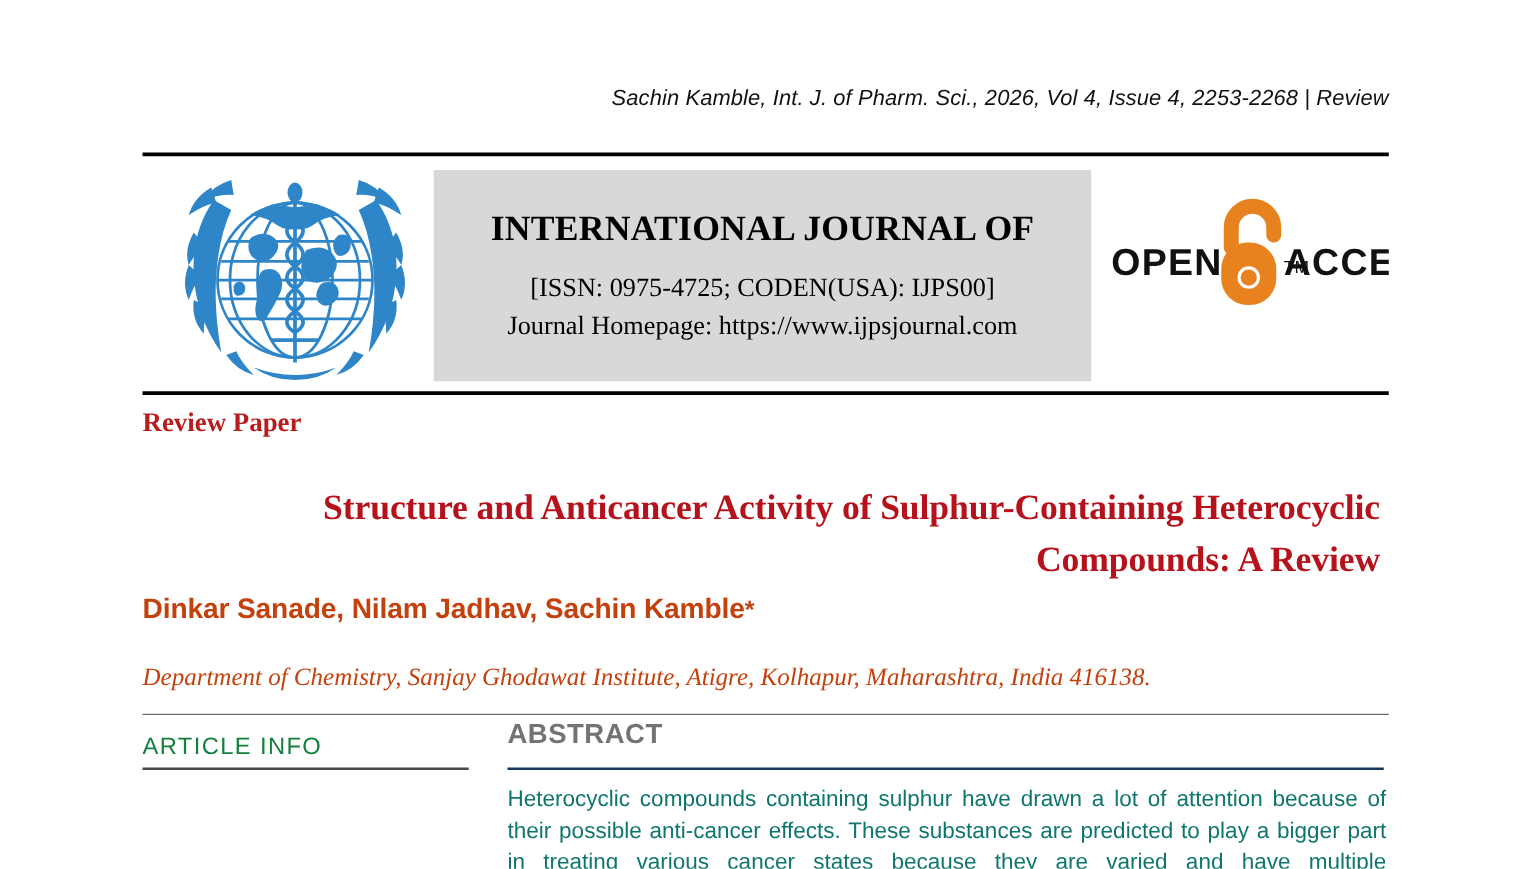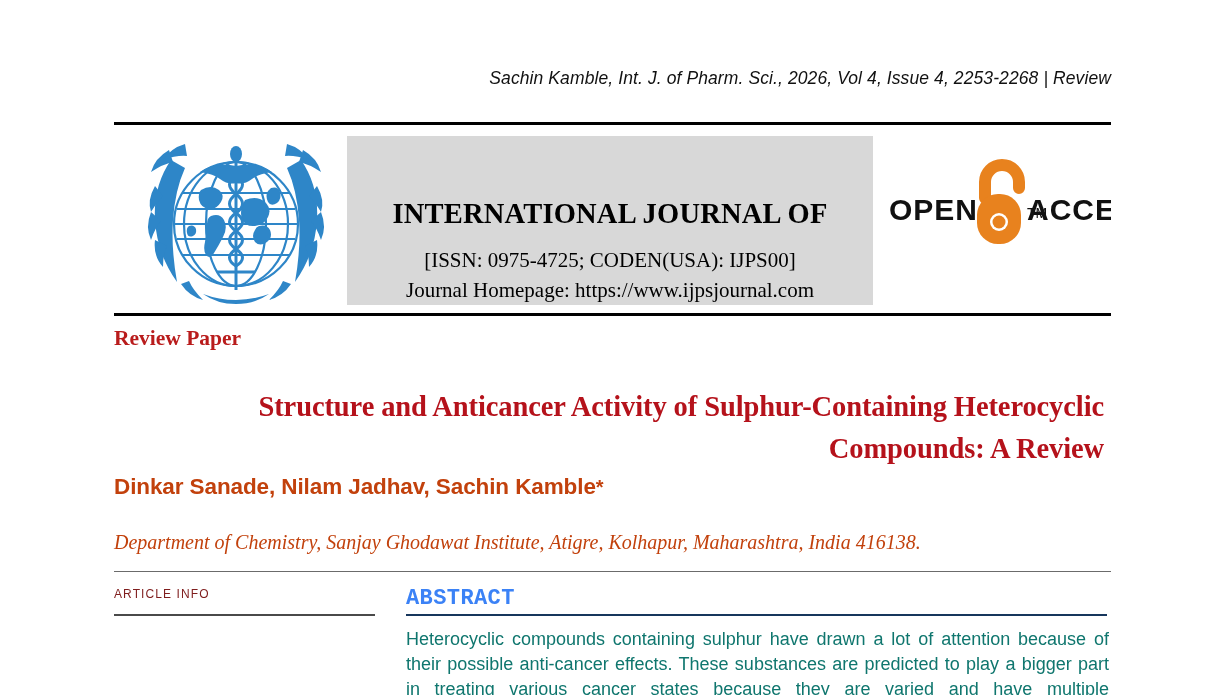--- a/index.html
+++ b/index.html
@@ -82,21 +82,21 @@
   .masthead-box {
     position: absolute;
     left: 233px;
     top: 0px;
     width: 526px;
     height: 169px;
     background: #d8d8d8;
     display: flex;
     flex-direction: column;
     align-items: center;
-    justify-content: flex-end;
+    justify-content: center;
     text-align: center;
   }
   .mh-title {
     font-family: "Liberation Serif", serif;
     font-weight: bold;
     font-size: 28.5px;
     line-height: 1.27;
     color: #000000;
     letter-spacing: .2px;
   }
@@ -173,23 +173,23 @@
     color: #c2410c;
   }
 
   
   .info-head {
     position: absolute;
     left: 114px;
     top: 587px;
     font-family: "Liberation Sans", sans-serif;
     font-weight: 300;
-    font-size: 12px;
+    font-size: 19px;
     letter-spacing: 1.1px;
-    color: #7f1d1d;
+    color: #15803d;
   }
   .info-rule {
     position: absolute;
     left: 114px;
     top: 614px;
     width: 261px;
     height: 1.6px;
     background: #4a4a4a;
   }
   .info-box {
@@ -208,25 +208,25 @@
     line-height: 1.33;
     color: #000000;
     white-space: nowrap;
   }
   .info-line.kw-label { color: #c0151b; }
 
   
   .abs-head {
     position: absolute;
     left: 406px;
-    top: 586px;
-    font-family: Liberation Mono, monospace;
+    top: 574px;
+    font-family: Liberation Sans, sans-serif;
     font-weight: bold;
     font-size: 22px;
-    color: #3b82f6;
+    color: #737373;
     letter-spacing: .4px;
   }
   .abs-rule {
     position: absolute;
     left: 406px;
     top: 614px;
     width: 701px;
     height: 1.8px;
     background: #16365c;
   }

